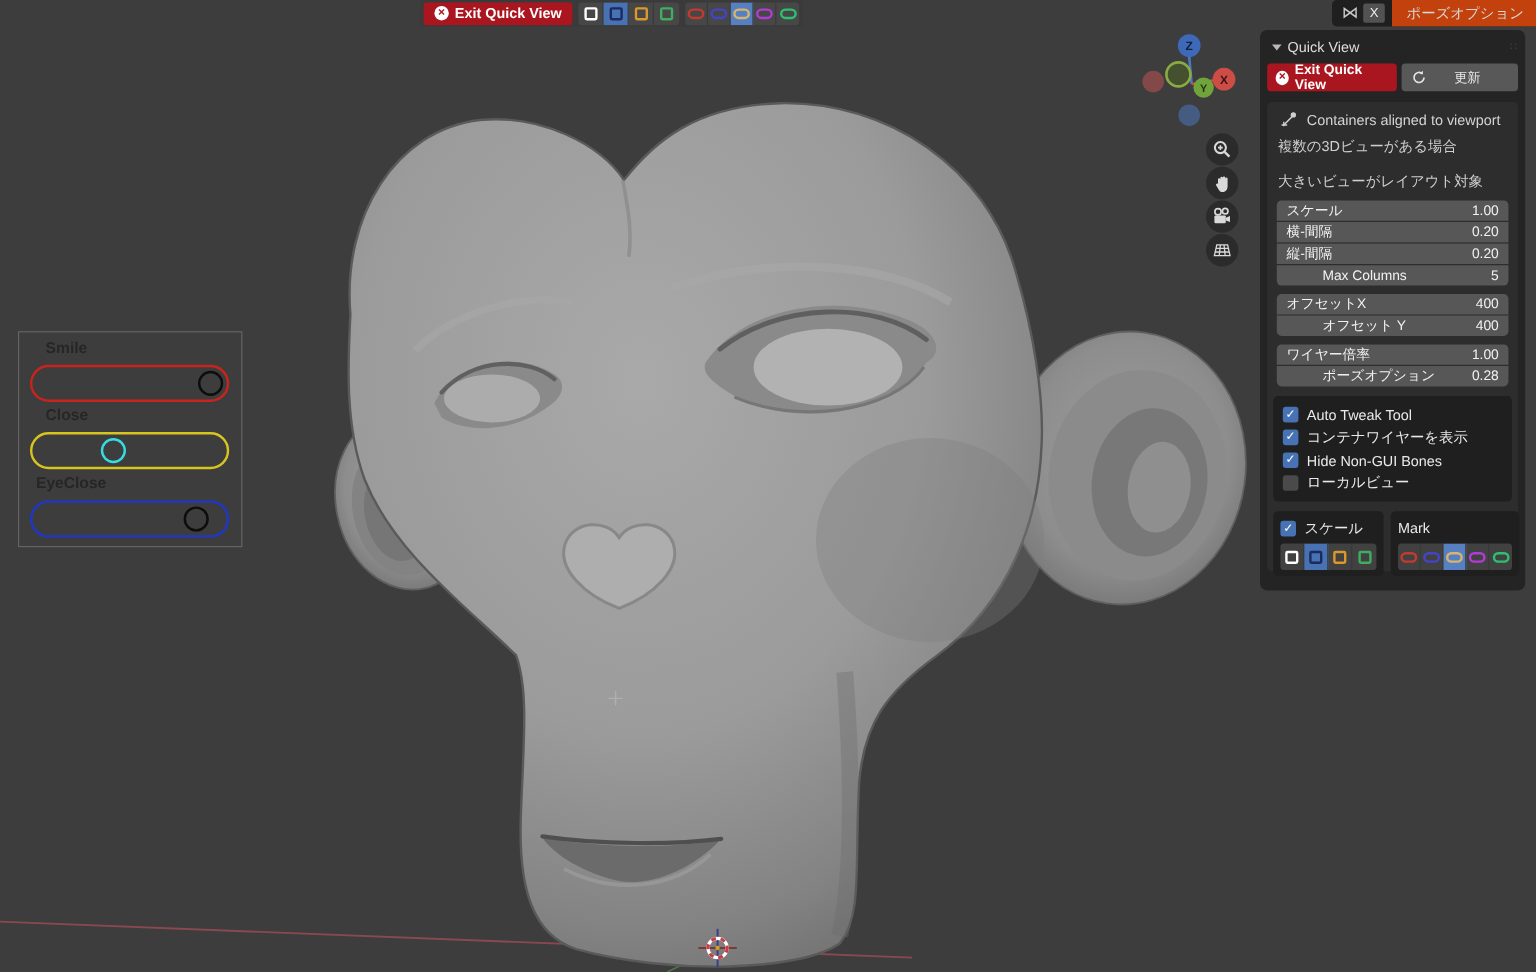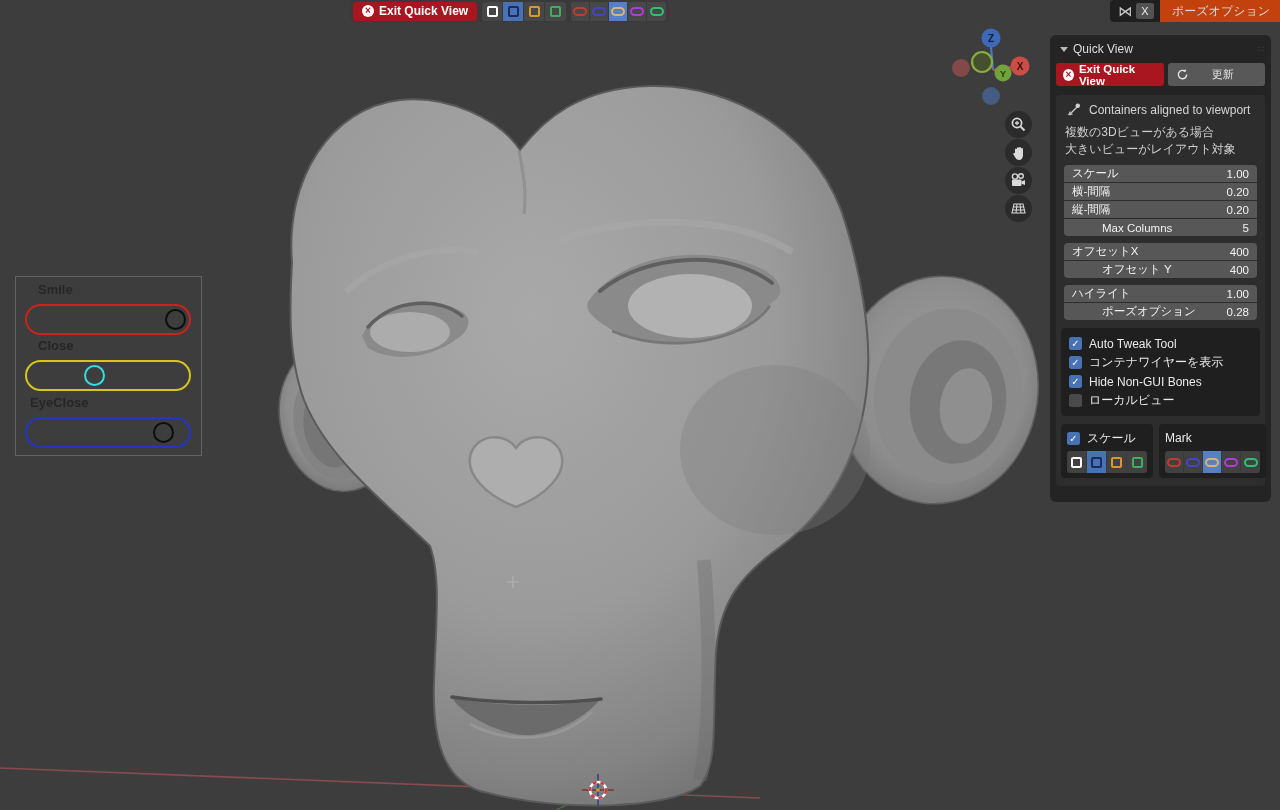--- a/index.html
+++ b/index.html
@@ -30,21 +30,21 @@
   
   #hdr-right { position:absolute; right:0; top:0; height:22px; display:flex; align-items:center;
     background:#1f1f1f; padding:0 0 0 8px; border-radius:4px 0 0 4px; }
   .mirror-glyph { color:#c9c9c9; font-size:14px; margin-right:4px; font-family:"DejaVu Sans",sans-serif; }
   .x-toggle { background:#525252; color:#ededed; font-size:11px; border-radius:2px;
     width:18px; height:16px; line-height:16px; text-align:center; cursor:pointer; }
   .pose-opts { background:#c2410c; color:#d8d8d8; font-size:12px; height:22px; line-height:22px;
     padding:0 10px 0 12px; margin-left:6px; cursor:pointer; white-space:nowrap; }
 
   
-  #panel { position:absolute; left:1050px; top:35px; width:221px; height:467px;
+  #panel { position:absolute; left:1050px; top:25px; width:221px; height:467px;
     background:rgba(35,35,35,0.97); border-radius:6px; padding:5px 6px; color:#d8d8d8; }
   .panel-hdr { display:flex; align-items:center; height:18px; gap:5px; }
   .chev { width:0; height:0; border-left:4px solid transparent; border-right:4px solid transparent;
     border-top:5px solid #b8b8b8; margin-left:4px; }
   .panel-title { font-size:12px; color:#dedede; }
   .grip { margin-left:auto; color:#454545; font-size:9px; letter-spacing:1px; }
   .action-row { display:flex; gap:4px; margin-top:5px; }
   .btn-exit2 { flex:1.15; display:flex; align-items:center; justify-content:flex-start; gap:5px;
     background:#a9161f; color:#fff; border-radius:3px; height:23px; padding:0 7px; font-size:11.5px; font-weight:bold; cursor:pointer; }
   .btn-update { flex:1; display:flex; align-items:center; background:#585858; color:#e6e6e6;
@@ -242,21 +242,21 @@
   <div class="subbox">
     <div class="subbox-hdr">
       <svg width="15" height="15" viewBox="0 0 16 16">
         <line x1="3" y1="13" x2="11" y2="5" stroke="#cfcfcf" stroke-width="1.4"></line>
         <circle cx="11.5" cy="4" r="2.4" fill="#cfcfcf"></circle>
         <path d="M1,13 h5 M3,10 v4" stroke="#cfcfcf" stroke-width="1.2"></path>
       </svg>
       <span>Containers aligned to viewport</span>
     </div>
     <div class="note">複数の3Dビューがある場合</div>
-    <div class="note" style="margin-top:0">大きいビューがレイアウト対象</div>
+    <div class="note" style="margin-top:12px">大きいビューがレイアウト対象</div>
 
     <div class="fgroup">
       <div class="frow">
         <span class="lab">スケール</span>
         <span class="val">1.00</span>
         </div>
       <div class="frow">
         <span class="lab">横-間隔</span>
         <span class="val">0.20</span>
         </div>
@@ -276,21 +276,21 @@
         <span class="val">400</span>
         </div>
       <div class="frow">
         <span class="lab">オフセット Y</span>
         <span class="val">400</span>
         </div>
     </div>
 
     <div class="fgroup">
       <div class="frow">
-        <span class="lab">ハイライト</span>
+        <span class="lab">ワイヤー倍率</span>
         <span class="val">1.00</span>
         </div>
       <div class="frow">
         <span class="lab">ポーズオプション</span>
         <span class="val">0.28</span>
         </div>
     </div>
 
     <div class="checkbox-box">
       <div class="cbrow">

